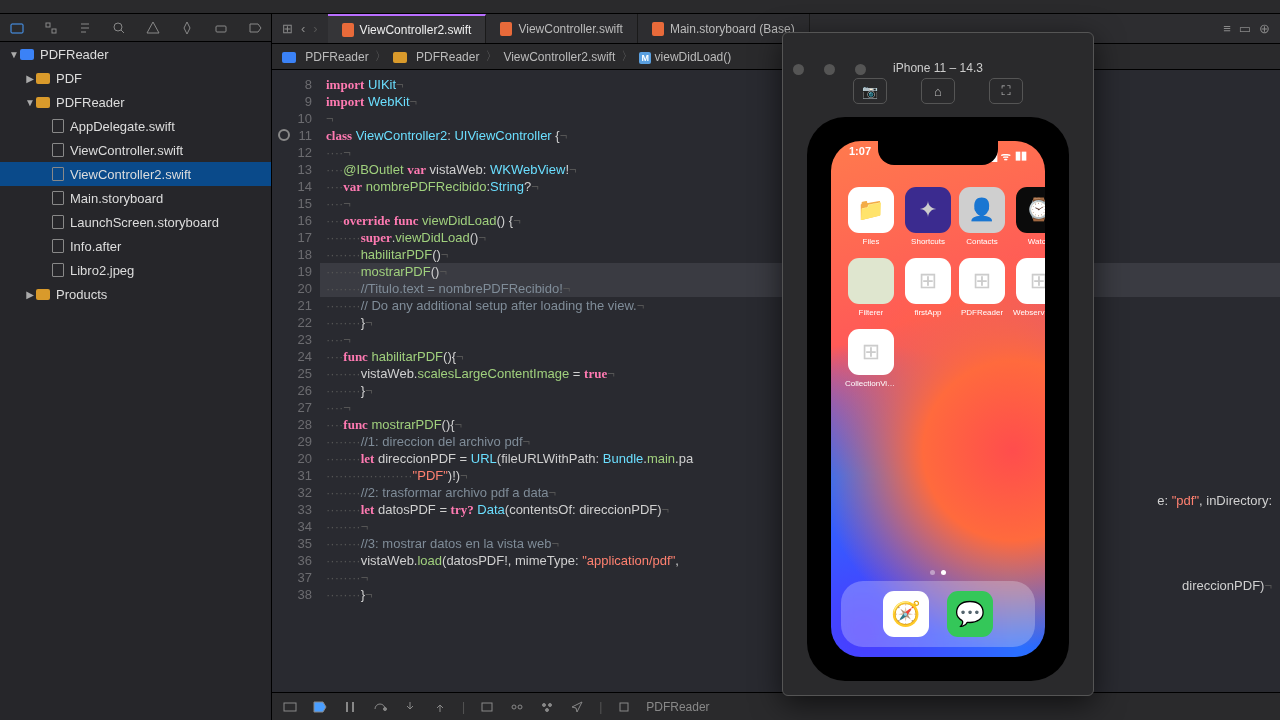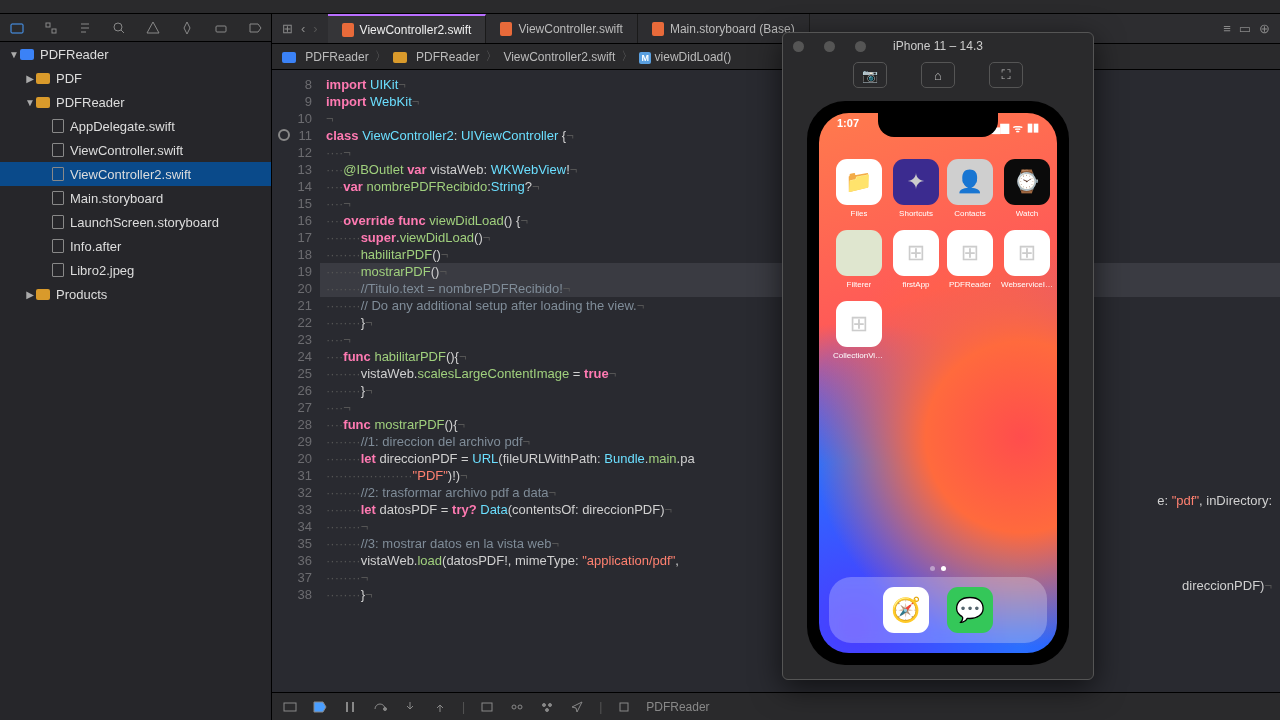--- a/index.html
+++ b/index.html
@@ -45,47 +45,47 @@
 
 
 .code{flex:1;overflow:hidden;background:#292a30;font-family:"SF Mono",Menlo,monospace;font-size:13px;line-height:17px;display:flex;}
 .gutter{width:48px;text-align:right;color:#6c6c70;padding:6px 8px 6px 0;user-select:none;position:relative;}
 .gutter .ln{height:17px;}
 .gutter .lmark{position:absolute;left:6px;width:12px;height:12px;border:2px solid #888;border-radius:50%;}
 .src{flex:1;padding:6px 0 6px 6px;white-space:pre;color:#d0d0d0;position:relative;}
 .src .cl{height:17px;}
 .src .lh{position:absolute;left:0;right:0;height:17px;background:#3a3b42;z-index:0;}
 .src .cl span{position:relative;z-index:1;}
-.kw{color:#ff7ab2;font-weight:bold;}
+.kw{color:#ff7ab2;font-weight:bold;font-family:Liberation Serif, serif;}
 .type{color:#6bdfff;}
 .fn{color:#a0d07d;}
 .str{color:#ff8170;}
 .cm{color:#7f8c98;margin-top:30px;}
 .punct{color:#d0d0d0;}
 .inv{color:#555;}
 
 
 .dbgbar{height:28px;background:#2a2a2c;border-top:1px solid #000;display:flex;align-items:center;gap:14px;padding:0 10px;color:#888;font-size:12px;}
 .dbgbar .ic{width:16px;height:16px;display:inline-flex;align-items:center;justify-content:center;}
 .dbgbar .ic svg{stroke:#888;}
 .dbgbar .bp{color:#4a9eff;}
 
 
 .rightcode{position:absolute;right:8px;top:430px;font-family:"SF Mono",Menlo,monospace;font-size:13px;line-height:17px;color:#d0d0d0;white-space:pre;z-index:1;}
 
 
 .sim{position:absolute;left:782px;top:32px;width:312px;background:#2a2a2c;border:1px solid #555;border-radius:6px;box-shadow:0 8px 30px rgba(0,0,0,.6);z-index:5;}
-.sim .tb{height:26px;display:flex;align-items:center;padding:0 10px;gap:20px;position:relative;}
+.sim .tb{height:26px;display:flex;align-items:flex-end;padding:0 10px;gap:20px;position:relative;margin-top:16px;}
 .sim .tb .dot{width:11px;height:11px;border-radius:50%;background:#555;}
 .sim .tb .title{position:absolute;left:0;right:0;text-align:center;font-size:12px;color:#ccc;}
 .sim .tbicons{height:32px;display:flex;align-items:center;justify-content:center;gap:34px;color:#bbb;}
 .sim .tbicons .ic{width:34px;height:26px;border:1px solid #555;border-radius:5px;display:flex;align-items:center;justify-content:center;}
 
 
-.phone{margin:10px auto 14px;width:262px;height:564px;background:#000;border-radius:38px;padding:12px;position:relative;}
+.phone{margin:10px auto 14px;width:262px;height:564px;background:#000;border-radius:38px;padding:24px;position:relative;}
 .screen{width:100%;height:100%;border-radius:30px;overflow:hidden;position:relative;
   background:
     radial-gradient(circle at 85% 60%, #ff4d4d 0%, #ff6a3d 25%, transparent 55%),
     radial-gradient(circle at 15% 95%, #4a3aff 0%, #2a6fff 30%, transparent 55%),
     linear-gradient(160deg,#ff7a4d 0%,#ff5a57 35%,#6a3aff 70%,#2a4aff 100%);
 }
 .notch{position:absolute;top:0;left:50%;transform:translateX(-50%);width:120px;height:24px;background:#000;border-radius:0 0 16px 16px;z-index:3;}
 .status{position:absolute;top:4px;left:0;right:0;height:20px;display:flex;justify-content:space-between;padding:0 18px;font-size:11px;color:#fff;font-weight:600;z-index:2;}
 .status .r{display:flex;gap:4px;align-items:center;}
 .apps{position:absolute;top:46px;left:0;right:0;padding:0 14px;display:grid;grid-template-columns:repeat(4,1fr);gap:12px 8px;z-index:2;}

